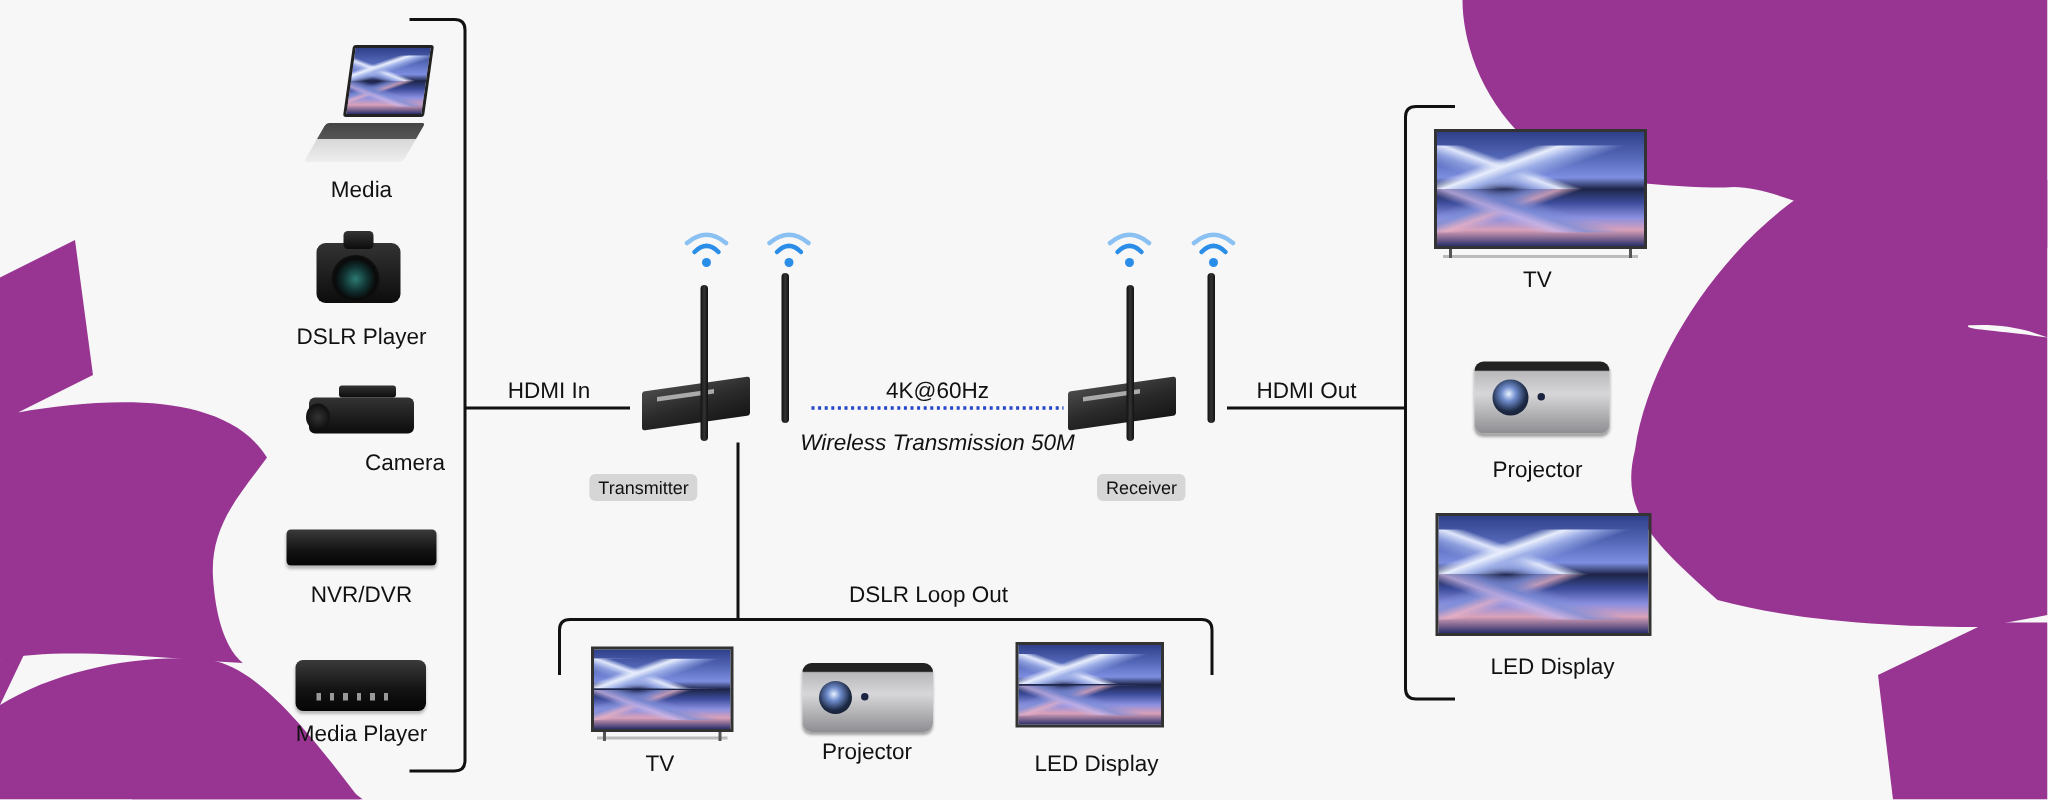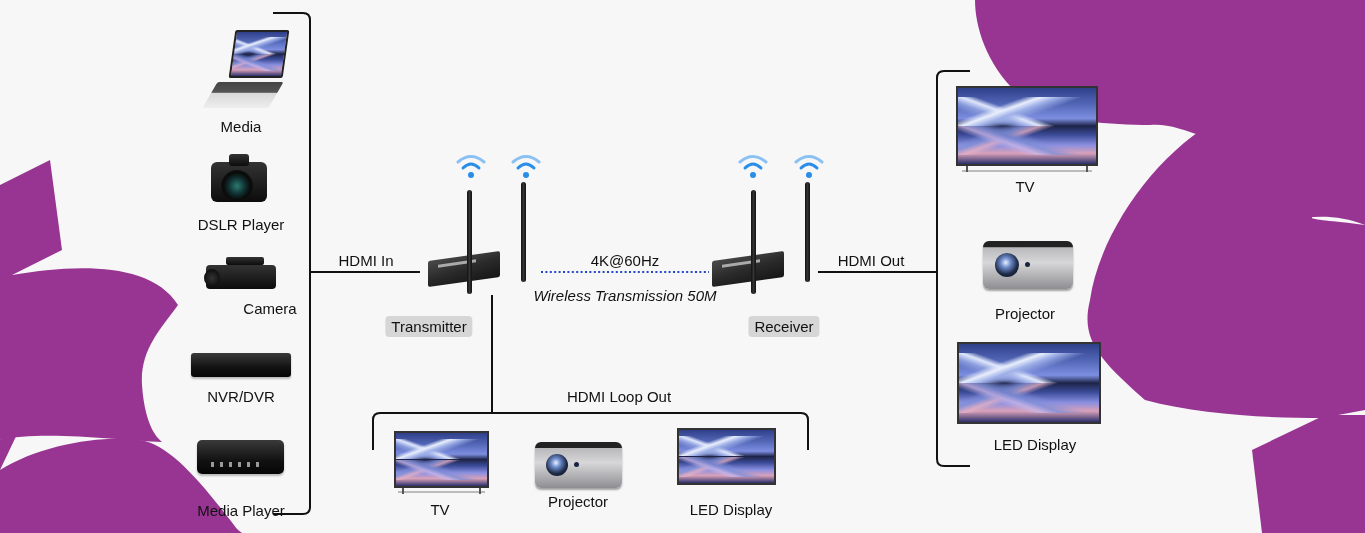--- a/index.html
+++ b/index.html
@@ -6,21 +6,21 @@
   body {
     width: 1365px; height: 533px; position: relative; overflow: hidden;
     background: #f7f7f7;
     font-family: "Liberation Sans", sans-serif;
     color: #111;
   }
   .bg { position: absolute; left: 0; top: 0; width: 1365px; height: 533px; }
   .lines { position: absolute; left: 0; top: 0; width: 1365px; height: 533px; }
   .txt { position: absolute; font-size: 15px; white-space: nowrap; transform: translateX(-50%); color: #111; }
   .tag {
-    position: absolute; font-size: 15px; background: #d6d6d6; border-radius: 4px;
+    position: absolute; font-size: 12px; background: #d6d6d6; border-radius: 4px;
     padding: 2px 6px; transform: translateX(-50%); white-space: nowrap;
   }
   .dev { position: absolute; }
   
   .screen {
     position: absolute; border: 2px solid #333; box-sizing: border-box; overflow: hidden;
     background:
       linear-gradient(180deg, #2f3f8a 0%, #5468b8 22%, #7d8ee0 40%, #1d2448 50%, #3c4c9a 62%, #8a8fe0 75%, #d9a1b9 86%, #2a2f6a 100%);
   }
   .screen::before {
@@ -132,28 +132,28 @@
 
 <div>
   <div class="box-dark" style="left:191px;top:353px;width:100px;height:24px;"></div>
   <div class="txt" style="left:241px;top:388px;">NVR/DVR</div>
 </div>
 
 <div>
   <div class="box-dark" style="left:197px;top:440px;width:87px;height:34px;border-radius:5px;">
     <div style="position:absolute;left:14px;top:22px;width:50px;height:5px;background:repeating-linear-gradient(90deg,#999 0 3px,transparent 3px 9px);"></div>
   </div>
-  <div class="txt" style="left:241px;top:481px;margin-top:21px;">Media Player</div>
+  <div class="txt" style="left:241px;top:481px;">Media Player</div>
 </div>
 
 <div class="txt" style="left:366px;top:252px;">HDMI In</div>
 <div class="txt" style="left:625px;top:252px;">4K@60Hz</div>
 <div class="txt" style="left:625px;top:287px;font-style:italic;">Wireless Transmission 50M</div>
 <div class="txt" style="left:871px;top:252px;">HDMI Out</div>
-<div class="txt" style="left:619px;top:388px;">HDMI Loop Out</div>
+<div class="txt" style="left:619px;top:388px;">DSLR Loop Out</div>
 
 <div>
   <svg class="wifi" style="left:454px;top:150px;" viewBox="0 0 34 30">
     <circle cx="17" cy="25" r="3" fill="#2a8de8"></circle>
     <path d="M9 18 Q17 10 25 18" stroke="#2a8de8" stroke-width="3" fill="none" stroke-linecap="round"></path>
     <path d="M4 12 Q17 1 30 12" stroke="#8bc1f2" stroke-width="3" fill="none" stroke-linecap="round"></path>
   </svg>
   <svg class="wifi" style="left:509px;top:150px;" viewBox="0 0 34 30">
     <circle cx="17" cy="25" r="3" fill="#2a8de8"></circle>
     <path d="M9 18 Q17 10 25 18" stroke="#2a8de8" stroke-width="3" fill="none" stroke-linecap="round"></path>
@@ -178,21 +178,21 @@
     <circle cx="17" cy="25" r="3" fill="#2a8de8"></circle>
     <path d="M9 18 Q17 10 25 18" stroke="#2a8de8" stroke-width="3" fill="none" stroke-linecap="round"></path>
     <path d="M4 12 Q17 1 30 12" stroke="#8bc1f2" stroke-width="3" fill="none" stroke-linecap="round"></path>
   </svg>
   <div class="extender" style="left:712px;top:246px;">
     <div class="ext-body"></div>
     <div class="ext-strip"></div>
   </div>
   <div class="antenna" style="left:751px;top:190px;height:104px;"></div>
   <div class="antenna" style="left:805px;top:182px;height:100px;"></div>
-  <div class="tag" style="left:784px;top:316px;">Receiver</div>
+  <div class="tag" style="left:761px;top:316px;">Receiver</div>
 </div>
 
 <div>
   <div class="dev" style="left:956px;top:86px;width:142px;height:88px;">
     <div class="screen" style="left:0;top:0;width:142px;height:80px;"></div>
     <div class="tv-stand" style="left:6px;top:84px;width:130px;"></div>
     <div class="tv-leg" style="left:10px;top:80px;"></div>
     <div class="tv-leg" style="left:130px;top:80px;"></div>
   </div>
   <div class="txt" style="left:1025px;top:178px;">TV</div>

